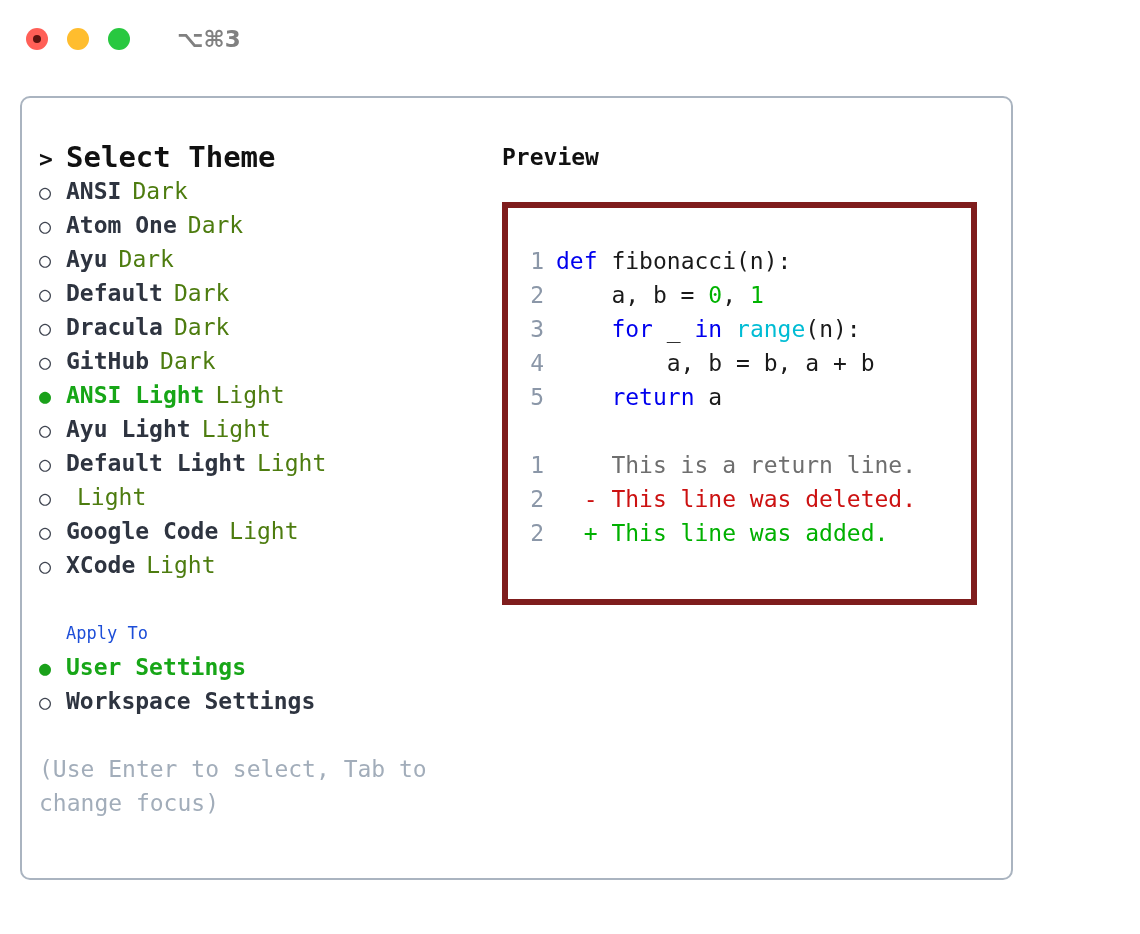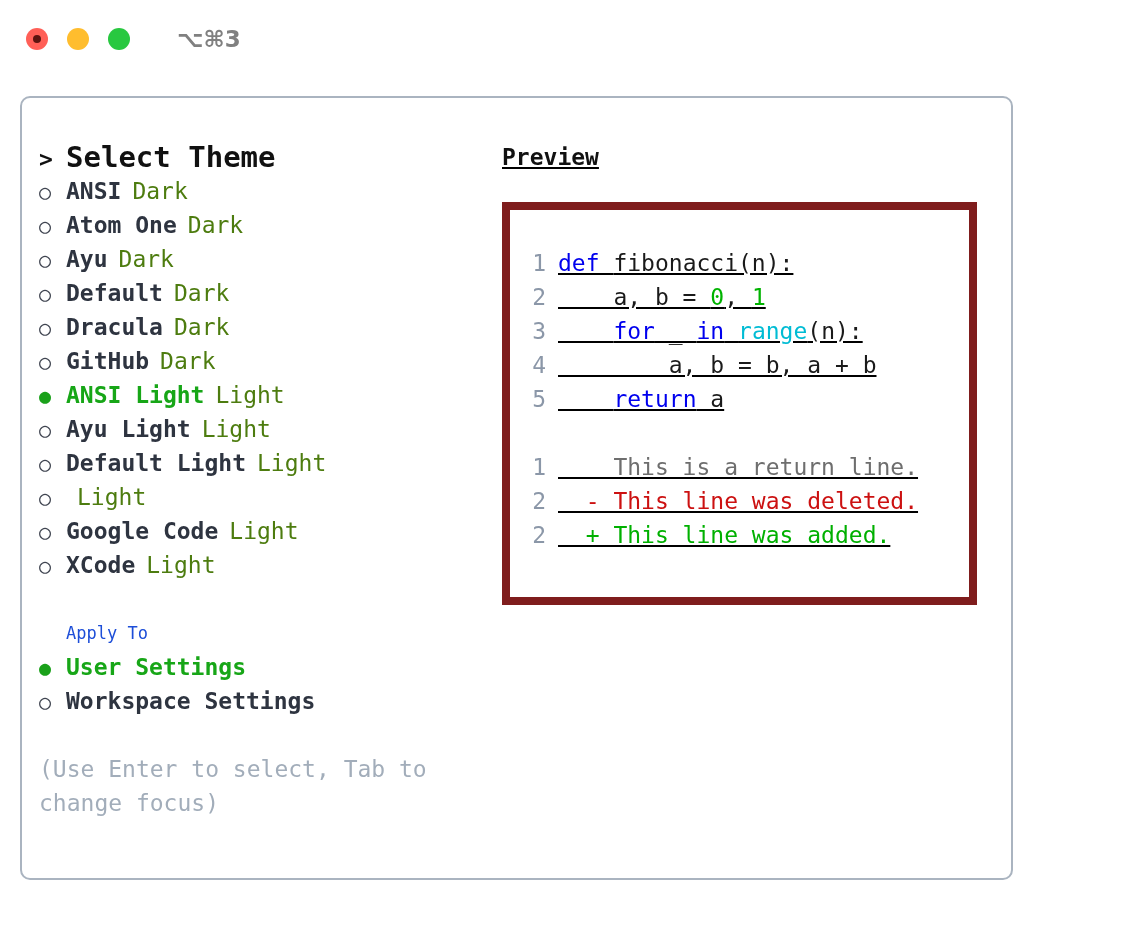--- a/index.html
+++ b/index.html
@@ -146,33 +146,32 @@
     color: #a2adba;
     width: 400px;
   }
 
   
   .right {
     position: absolute;
     left: 480px;
     top: 42px;
     width: 500px;
-    text-decoration: underline;
   }
   .preview-title {
     font-size: 23px;
     font-weight: bold;
     color: #111111;
     line-height: 34px;
     margin-bottom: 28px;
   }
   .preview-box {
     width: 475px;
     height: 403px;
-    border: 8px solid #7f1d1d;
+    border: 6px solid #7f1d1d;
     box-sizing: border-box;
     background: #ffffff;
     padding: 36px 0 0 0;
   }
 
   .code-line {
     font-size: 23px;
     line-height: 34px;
     white-space: pre;
     padding-left: 14px;

